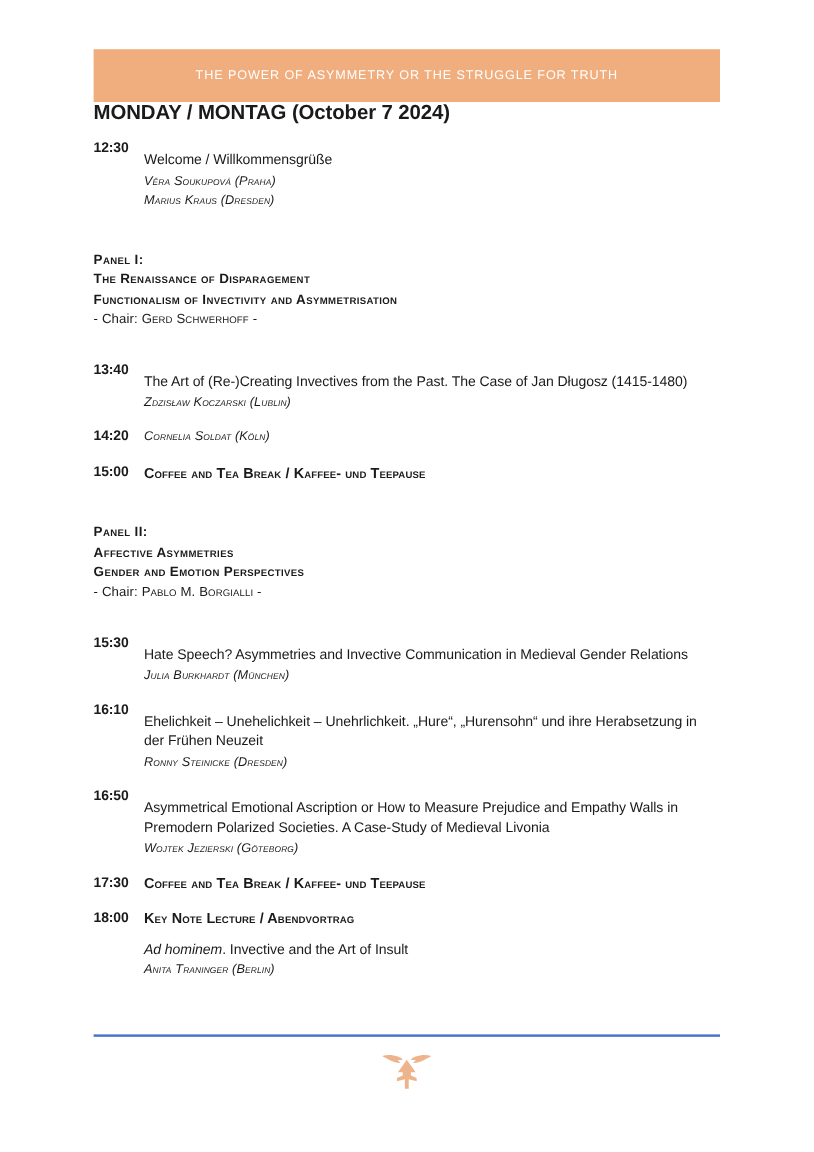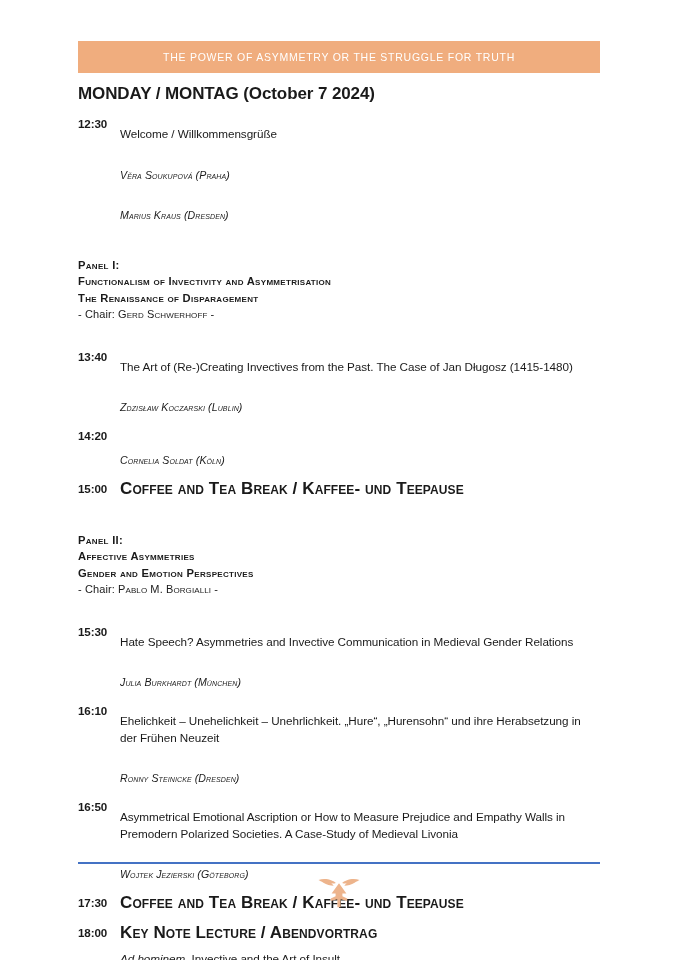--- a/index.html
+++ b/index.html
@@ -20,21 +20,21 @@
     height: 960px;
     box-sizing: border-box;
   }
 
   
   .banner {
     position: absolute;
     left: 78px;
     top: 41px;
     width: 522px;
-    height: 32px;
+    height: 44px;
     background: #f0ad7e;
     display: flex;
     align-items: center;
     justify-content: center;
   }
   .banner-text {
     color: #ffffff;
     font-size: 10.5px;
     letter-spacing: 0.75px;
     text-transform: uppercase;
@@ -84,24 +84,23 @@
   }
   .title .latin {
     font-style: italic;
   }
   .speakers {
     font-size: 10.6px;
     line-height: 16px;
     font-style: italic;
     font-variant: small-caps;
     letter-spacing: 0.1px;
-    margin-top: 24px;
   }
   .break-label {
-    font-size: 17px;
+    font-size: 12px;
     line-height: 16.5px;
     font-weight: bold;
     font-variant: small-caps;
     letter-spacing: 0.1px;
   }
 
   
   .panel {
     text-align: left;
     margin-top: 34px;
@@ -160,22 +159,22 @@
       <div class="entry">
         <div class="title">Welcome / Willkommensgrüße</div>
         <div class="speakers">Věra Soukupová (Praha)</div>
         <div class="speakers">Marius Kraus (Dresden)</div>
       </div>
     </div>
 
 
     <div class="panel">
       <div class="panel-line">Panel I:</div>
+      <div class="panel-line">The Renaissance of Disparagement</div>
       <div class="panel-line">Functionalism of Invectivity and Asymmetrisation</div>
-      <div class="panel-line">The Renaissance of Disparagement</div>
       <div class="panel-chair"><span>- Chair: </span><span class="chair-name">Gerd Schwerhoff</span><span> -</span></div>
     </div>
 
     <div class="row">
       <div class="time">13:40</div>
       <div class="entry">
         <div class="title">The Art of (Re-)Creating Invectives from the Past. The Case of Jan Długosz (1415-1480)</div>
         <div class="speakers">Zdzisław Koczarski (Lublin)</div>
       </div>
     </div>

